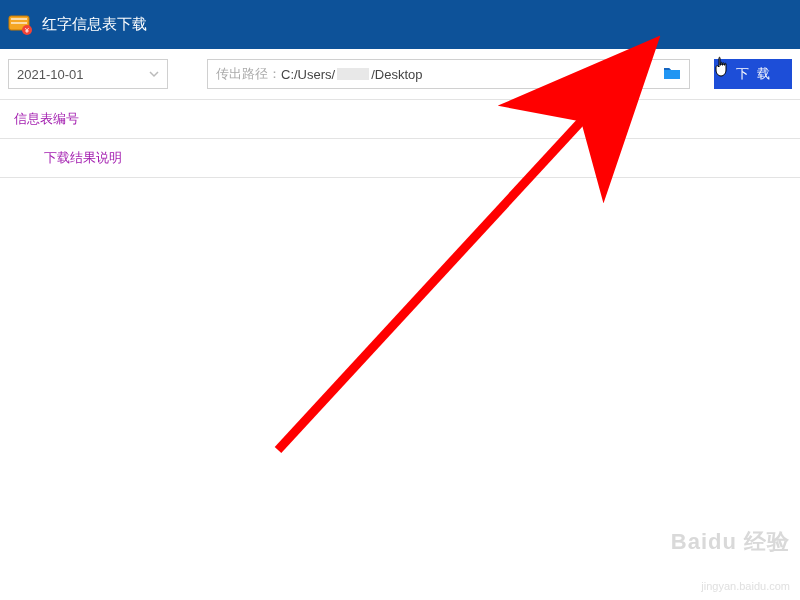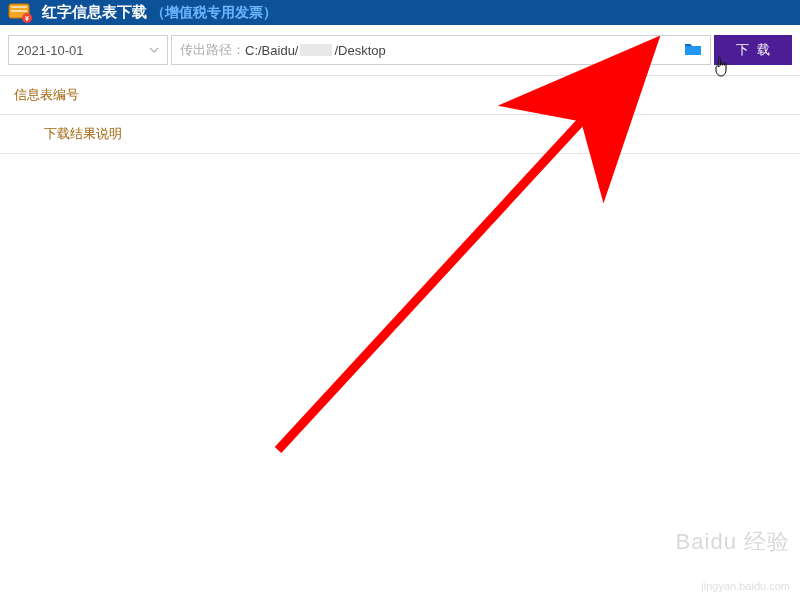--- a/index.html
+++ b/index.html
@@ -8,25 +8,24 @@
       font-size: 13px;
       background: #fff;
       width: 800px;
       height: 600px;
       overflow: hidden;
       position: relative;
     }
     .titlebar {
       background: #0d5299;
       color: #fff;
-      height: 25px;
+      height: 49px;
       display: flex;
       align-items: center;
       padding-left: 6px;
-      font-weight: bold;
     }
     .titlebar-icon {
       width: 28px;
       height: 28px;
       margin-right: 8px;
       display: flex;
       align-items: center;
       justify-content: center;
     }
     .titlebar-title {
@@ -34,21 +33,21 @@
       color: #fff;
     }
     .titlebar-sub {
       font-size: 14px;
       color: #6bb6ff;
       margin-left: 4px;
     }
     .toolbar {
       display: flex;
       align-items: center;
-      gap: 3px;
+      gap: 24px;
       padding: 10px 8px;
       border-bottom: 1px solid #e3e3e3;
       background: #fff;
     }
     .date-select {
       position: relative;
       width: 160px;
       height: 30px;
       border: 1px solid #d0d0d0;
       background: #fff;
@@ -66,54 +65,55 @@
     .path-field {
       flex: 1;
       height: 30px;
       border: 1px solid #d0d0d0;
       display: flex;
       align-items: center;
       padding: 0 8px;
       color: #999;
       position: relative;
       background: #fff;
+      margin-left: 15px;
     }
     .path-label { color: #aaa; }
     .path-value { color: #444; }
     .path-mask {
       display: inline-block;
       width: 32px;
       height: 12px;
       background: #e8e8e8;
       vertical-align: middle;
       margin: 0 2px;
     }
     .folder-icon {
       position: absolute;
       right: 8px;
       color: #1e88e5;
     }
     .download-btn {
       width: 78px;
       height: 30px;
-      background: #4c1d95;
+      background: #1d4ed8;
       color: #fff;
       border: none;
       display: flex;
       align-items: center;
       justify-content: center;
       letter-spacing: 8px;
       padding-left: 8px;
       cursor: pointer;
       font-size: 13px;
       font-family: inherit;
     }
     .section-header {
       padding: 10px 14px;
-      color: #a16207;
+      color: #a21caf;
       border-bottom: 1px solid #e3e3e3;
       background: #fff;
       font-size: 13px;
     }
     .result-area {
       background: #fff;
       padding-left: 44px;
     }
     .arrow-annot {
       position: absolute;
@@ -129,21 +129,21 @@
       position: absolute;
       right: 10px;
       bottom: 8px;
       text-align: right;
       color: #d9d9d9;
       user-select: none;
       z-index: 5;
     }
     .watermark .wm-main {
       font-size: 22px;
-      font-weight: normal;
+      font-weight: bold;
       letter-spacing: 1px;
     }
     .watermark .wm-sub {
       font-size: 11px;
       color: #e0e0e0;
       margin-top: 23px;
     }
   </style>
 </head>
 <body>
@@ -152,35 +152,34 @@
   <span class="titlebar-icon">
     <svg width="26" height="26" viewBox="0 0 26 26">
       <rect x="2" y="4" width="20" height="14" rx="2" fill="#f5a623" stroke="#c77800" stroke-width="1"></rect>
       <rect x="4" y="6" width="16" height="2" fill="#fff" opacity="0.6"></rect>
       <rect x="4" y="10" width="16" height="2" fill="#fff" opacity="0.6"></rect>
       <circle cx="20" cy="18" r="5" fill="#f44336"></circle>
       <text x="20" y="21" text-anchor="middle" fill="#fff" font-size="7">¥</text>
     </svg>
   </span>
   <span class="titlebar-title">红字信息表下载</span>
-  <span class="titlebar-sub">（增值税专用发票）</span>
 </div>
 
 <div class="toolbar">
   <div class="date-select">
     <span>2021-10-01</span>
     <span class="chevron">
       <svg width="10" height="10" viewBox="0 0 10 10">
           <path d="M1 3 L5 7 L9 3" fill="none" stroke="#bbb" stroke-width="1.5"></path>
         </svg>
     </span>
   </div>
   <div class="path-field">
     <span class="path-label">传出路径：</span>
-    <span class="path-value">C:/Baidu/</span>
+    <span class="path-value">C:/Users/</span>
     <span class="path-mask"></span>
     <span class="path-value">/Desktop</span>
     <span class="folder-icon">
       <svg width="18" height="14" viewBox="0 0 18 14">
         <path d="M1 2 L6 2 L8 4 L17 4 L17 13 L1 13 Z" fill="#2196f3"></path>
         <path d="M1 2 L6 2 L8 4 L1 4 Z" fill="#1565c0"></path>
       </svg>
     </span>
   </div>
   <button class="download-btn">下载</button>

